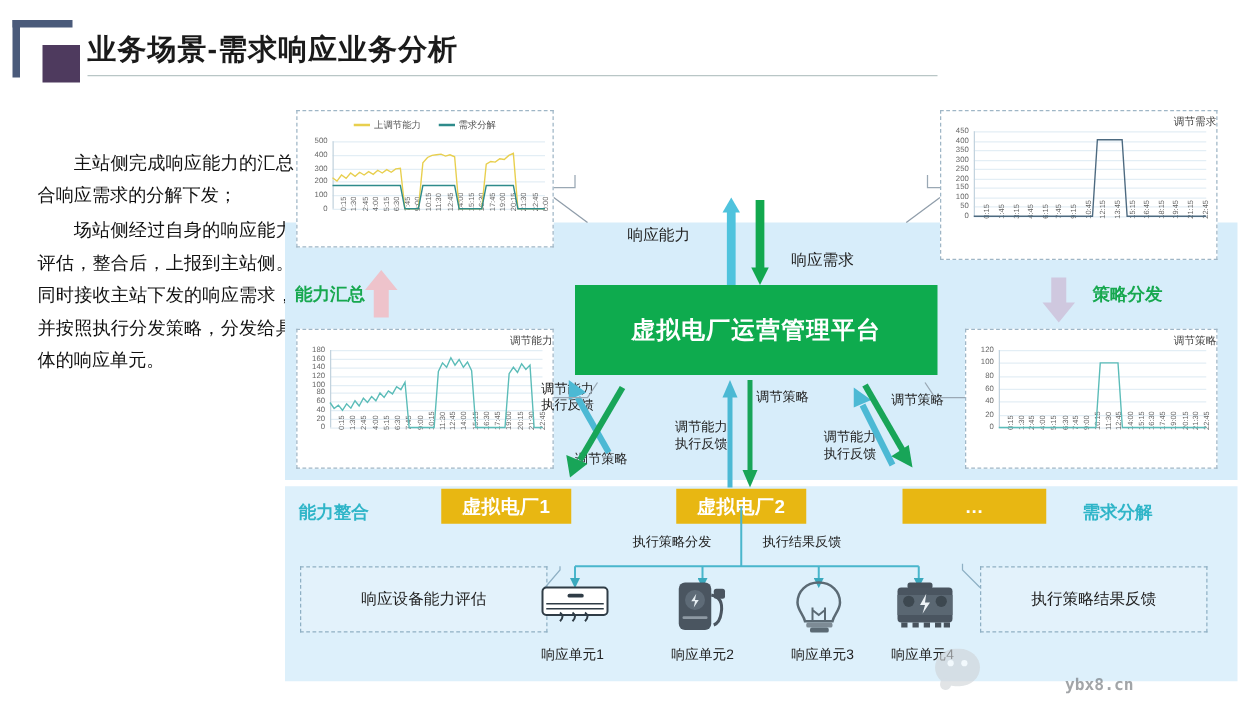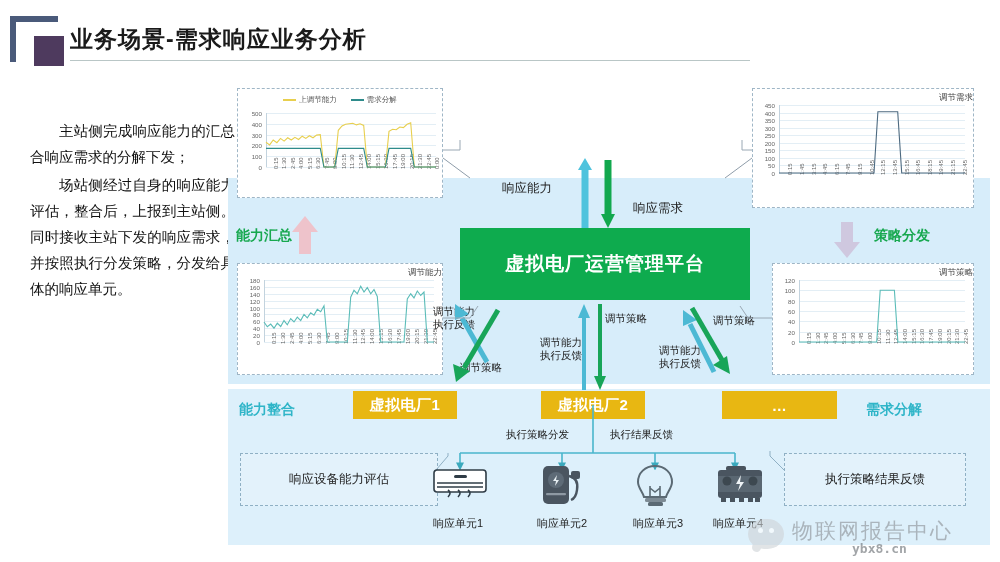--- a/index.html
+++ b/index.html
@@ -347,21 +347,20 @@
   <div class="unit-label" style="left:408px;top:516px;width:100px;">响应单元1</div>
   <div class="unit-label" style="left:512px;top:516px;width:100px;">响应单元2</div>
   <div class="unit-label" style="left:608px;top:516px;width:100px;">响应单元3</div>
   <div class="unit-label" style="left:688px;top:516px;width:100px;">响应单元4</div>
 
   <div class="wm">
     <div class="wm-chat">
       <div class="wm-eye" style="left:10px"></div>
         <div class="wm-eye" style="left:21px"></div>
     </div>
-    <div class="wm-text">物联网报告中心</div>
     <div class="wm-sub">ybx8.cn</div>
   </div>
 
   <svg class="overlay" viewBox="0 0 1000 562">
     <defs>
       <marker id="ar-cyan" markerWidth="5" markerHeight="5" refX="2.2" refY="2.5" orient="auto">
         <path d="M0,0 L5,2.5 L0,5 z" fill="#3fb8cf"></path>
       </marker>
       <marker id="ar-green" markerWidth="5" markerHeight="5" refX="2.2" refY="2.5" orient="auto">
         <path d="M0,0 L5,2.5 L0,5 z" fill="#18a558"></path>

